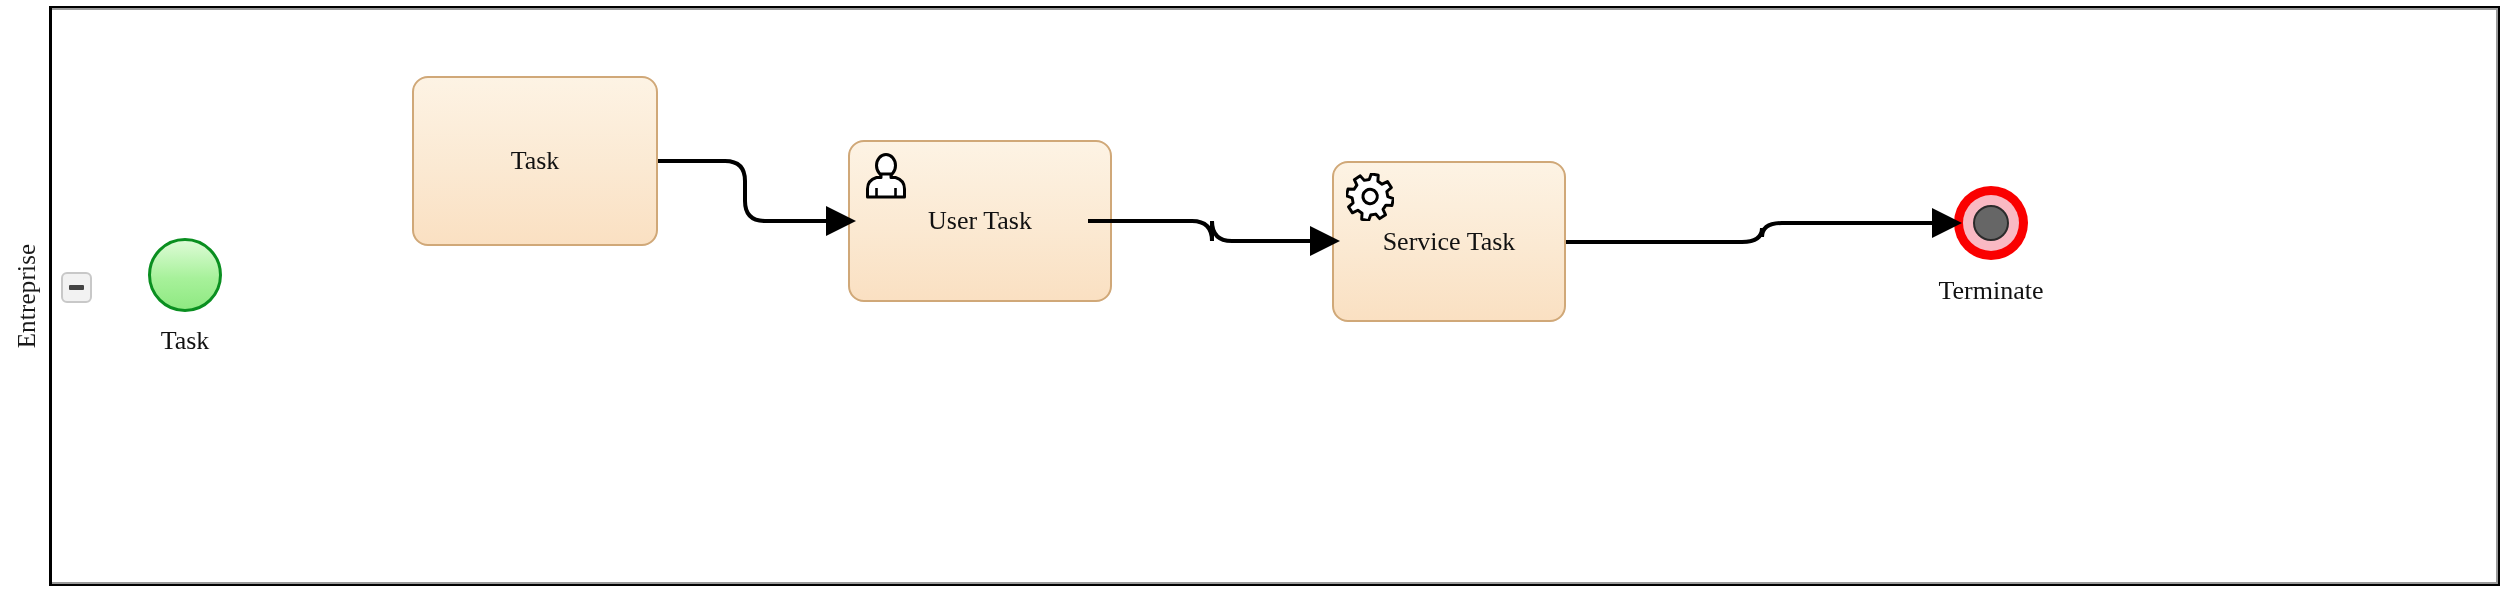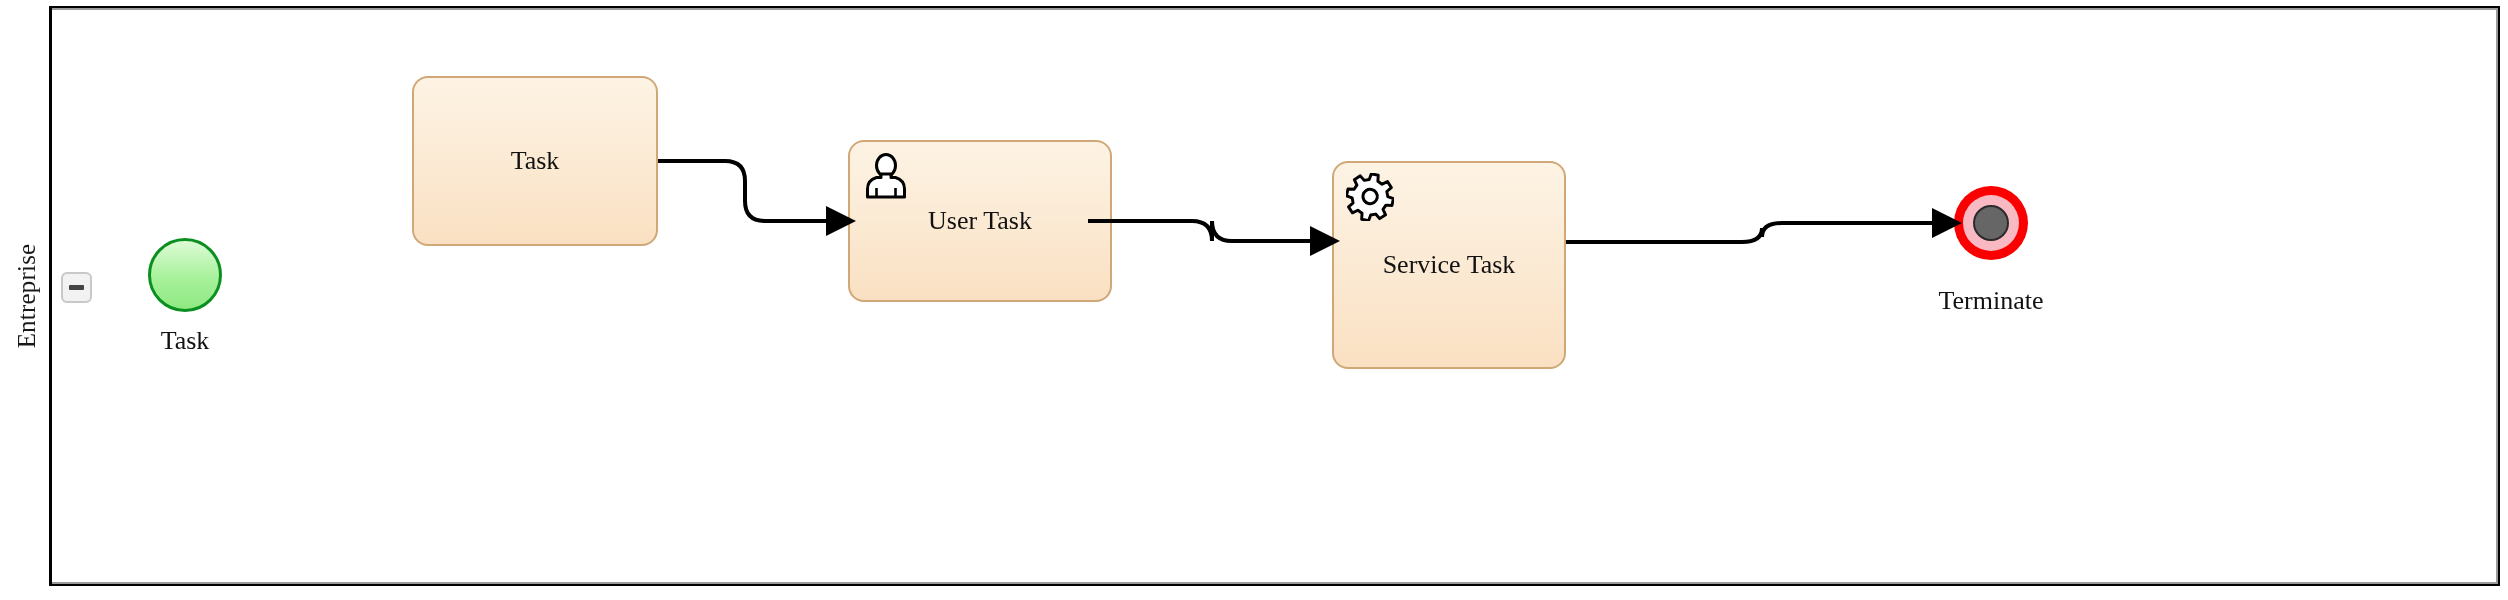--- a/index.html
+++ b/index.html
@@ -152,21 +152,21 @@
     top: 19px;
     width: 36px;
     height: 36px;
     border-radius: 50%;
     background: #666666;
     border: 2px solid #2b2b2b;
     box-sizing: border-box;
   }
   .terminate-label {
     left: 1861px;
-    top: 286px;
+    top: 276px;
   }
 
   
   .activity {
     position: absolute;
     border: 2px solid #d0a878;
     border-radius: 16px;
     box-sizing: border-box;
     background: linear-gradient(to bottom, #fdf3e4 0%, #fbe9d2 55%, #fae0c2 100%);
     z-index: 5;
@@ -187,21 +187,21 @@
   .activity-icon {
     position: absolute;
     left: 12px;
     top: 10px;
     width: 48px;
     height: 48px;
   }
 
   #task-a  { left: 412px; top: 76px;  width: 246px; height: 170px; }
   #task-b  { left: 848px; top: 140px; width: 264px; height: 162px; }
-  #task-c  { left: 1332px; top: 161px; width: 234px; height: 208px; }
+  #task-c  { left: 1332px; top: 161px; width: 234px; height: 161px; }
 
   
   .flow-svg {
     position: absolute;
     left: 0;
     top: 0;
     width: 2508px;
     height: 600px;
     z-index: 7;
     pointer-events: none;

